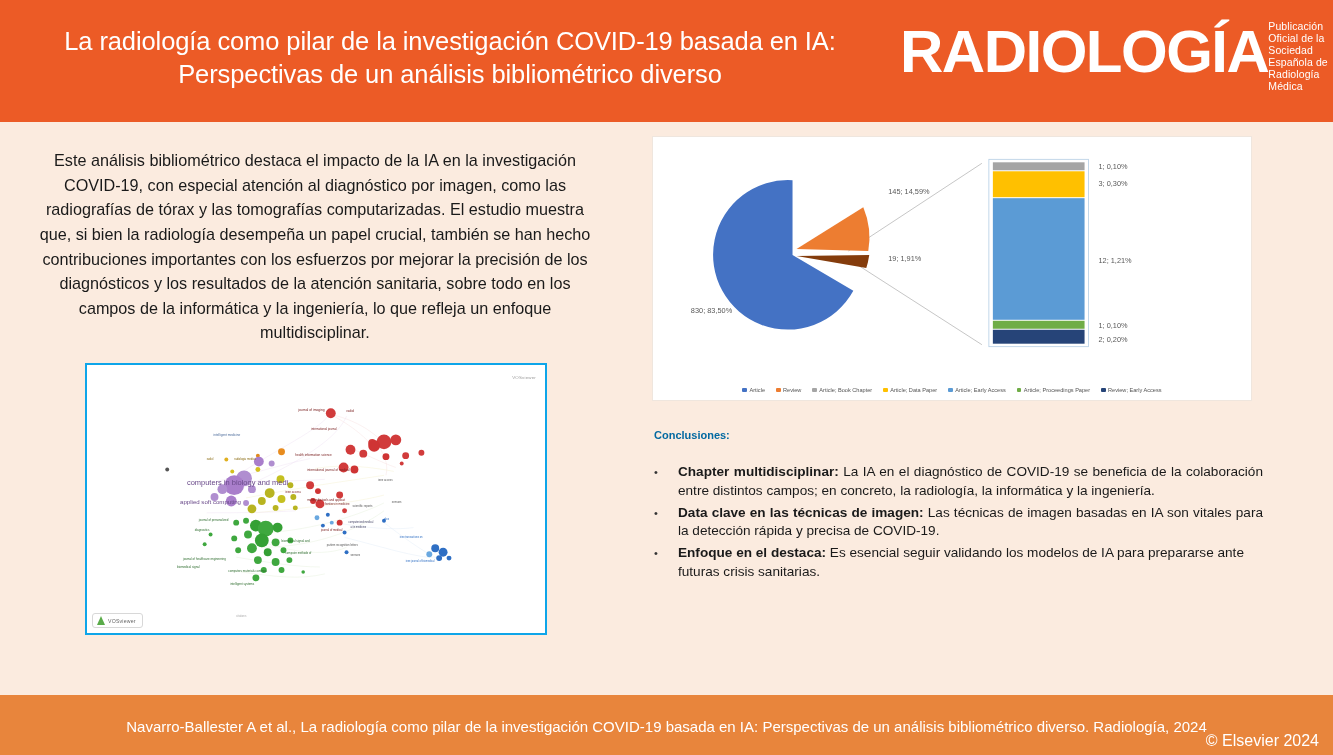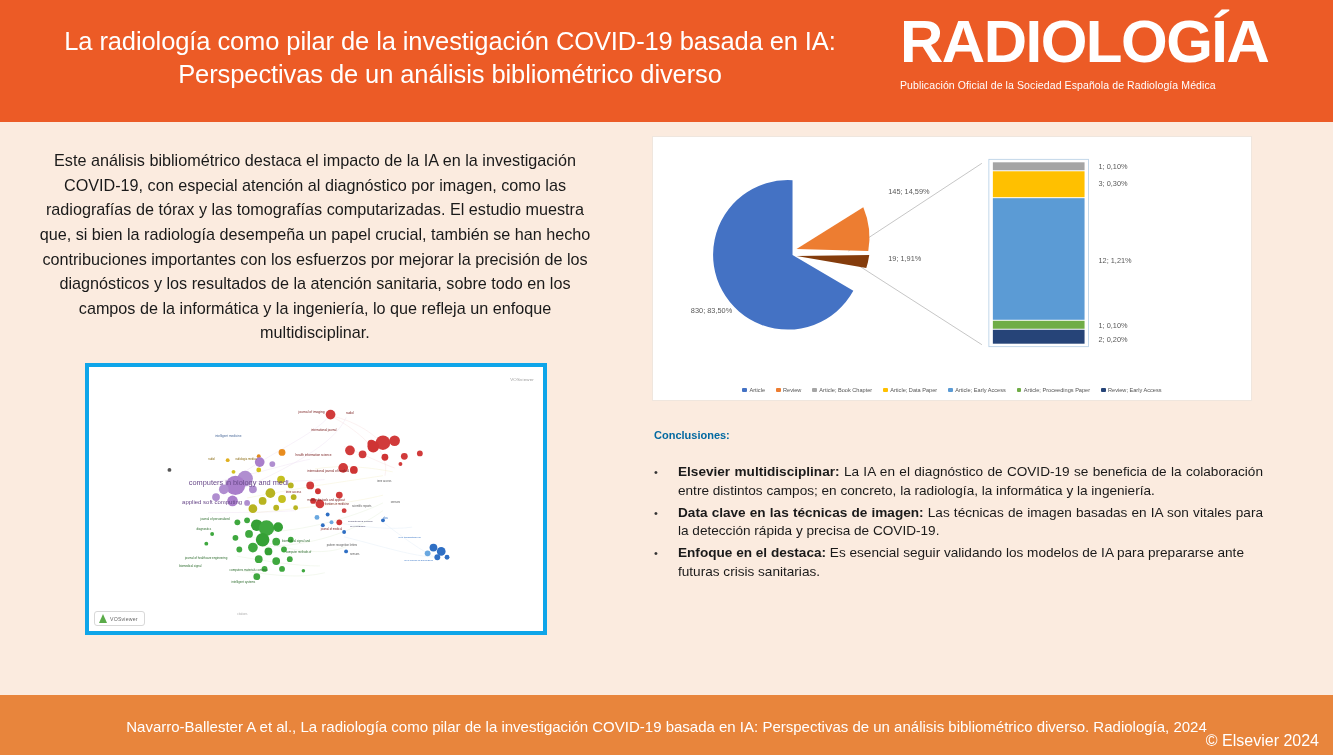--- a/index.html
+++ b/index.html
@@ -32,22 +32,22 @@
     color: #FFFFFF;
     font-size: 25.5px;
     font-weight: normal;
     line-height: 1.29;
     text-align: center;
     letter-spacing: -0.1px;
   }
   .logo-wrap {
     flex: 1;
     display: flex;
-    flex-direction: column;
-    align-items: flex-start;
+    flex-direction: row;
+    align-items: center;
     justify-content: center;
     padding-bottom: 18px;
   }
   .logo-main {
     color: #FFFFFF;
     font-size: 60px;
     font-weight: bold;
     letter-spacing: -1.5px;
     line-height: 0.98;
     font-family: "Liberation Sans", sans-serif;
@@ -82,21 +82,21 @@
     text-align: center;
   }
 
   
   .network-card {
     margin-top: 18px;
     margin-left: 55px;
     width: 462px;
     height: 272px;
     background: #FFFFFF;
-    border: 4px solid #0ea5e9;
+    border: 2px solid #0ea5e9;
     position: relative;
     overflow: hidden;
   }
   .net-svg { width: 100%; height: 100%; display: block; }
   .vos-badge {
     position: absolute;
     left: 5px; bottom: 5px;
     background: #fff;
     border: 1px solid #d8d8d8;
     border-radius: 3px;
@@ -437,21 +437,21 @@
       </div>
     </div>
 
     <div class="conclusions">
       <div class="conclusions-title">Conclusiones:</div>
       <div class="bullet-list">
 
         <div class="bullet-row">
           <span class="bullet-dot">•</span>
           <span class="bullet-body">
-            <span class="bullet-lead">Elsevier multidisciplinar:</span><span> La IA en el diagnóstico de COVID-19 se beneficia de la colaboración entre distintos campos; en concreto, la radiología, la informática y la ingeniería.</span>
+            <span class="bullet-lead">Chapter multidisciplinar:</span><span> La IA en el diagnóstico de COVID-19 se beneficia de la colaboración entre distintos campos; en concreto, la radiología, la informática y la ingeniería.</span>
           </span>
         </div>
 
         <div class="bullet-row">
           <span class="bullet-dot">•</span>
           <span class="bullet-body">
             <span class="bullet-lead">Data clave en las técnicas de imagen:</span><span> Las técnicas de imagen basadas en IA son vitales para la detección rápida y precisa de COVID-19.</span>
           </span>
         </div>
 

